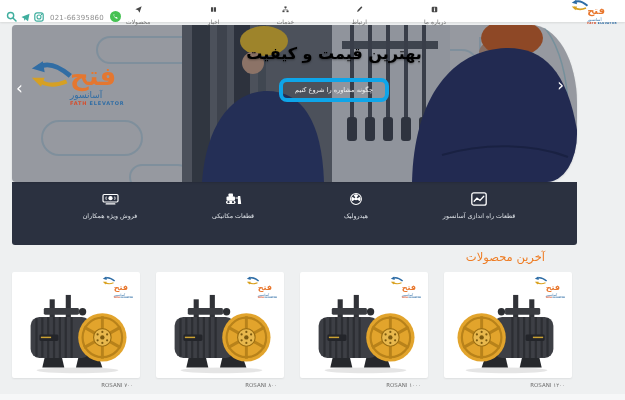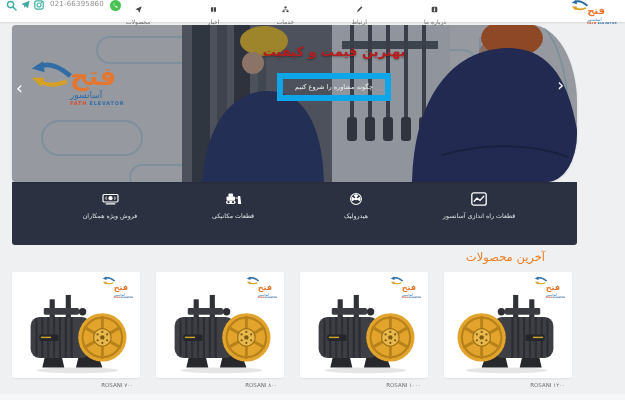--- a/index.html
+++ b/index.html
@@ -2,21 +2,21 @@
 <html lang="fa"><head>
 <meta charset="utf-8">
 <style>
   html,body{margin:0;padding:0}
   body{font-family:"DejaVu Sans",sans-serif;background:#eef0f1}
   .stage{position:relative;width:625px;height:400px;overflow:hidden;background:#eef0f1}
 
   
   .topbar{position:absolute;top:0;left:0;width:625px;height:22px;background:#fff;
           box-shadow:0 1px 2px rgba(0,0,0,.10);z-index:9}
-  .contact{position:absolute;left:6px;top:0;height:22px;display:flex;align-items:flex-start;gap:4px}
+  .contact{position:absolute;left:6px;top:0;height:22px;display:flex;align-items:flex-end;gap:4px}
   .contact svg{display:block}
   .phone{font-size:7px;color:#8f8f8f;letter-spacing:.2px;margin:0 2px}
   .wa{width:11px;height:11px;border-radius:50%;background:#46c253;display:flex;align-items:center;justify-content:center}
 
   .main-nav{position:absolute;left:126px;top:0;width:320px;height:22px;display:flex;direction:rtl;
             justify-content:space-between;align-items:center}
   .nav-item{display:flex;flex-direction:column;align-items:center;gap:1px;text-decoration:none;cursor:pointer}
   .nav-item svg{width:7px;height:7px}
   .nav-lbl{font-size:6px;color:#6d6d6d;white-space:nowrap}
 
@@ -43,26 +43,26 @@
   .logo--xs .logo-latin{font-size:2.2px}
   .logo--xs .logo-arrow{width:14px;height:9px;left:-12px;top:-1px}
 
   
   .hero{position:absolute;top:25px;left:12px;width:565px;height:220px}
   .slide{position:relative;width:565px;height:157px;background:#d7d9da;overflow:hidden;
          border-radius:4px 46px 30px 4px / 4px 78px 48px 4px;box-shadow:0 1px 2px rgba(0,0,0,.12)}
   .scene{position:absolute;inset:0;width:565px;height:157px}
   .hero-wm{position:absolute;left:58px;top:38px;z-index:2;opacity:.96}
   .hero-text{position:absolute;top:19px;right:118px;width:250px;text-align:center;z-index:3;direction:rtl}
-  .hero-h{margin:0 0 14px;font-size:13px;font-weight:bold;color:#b91c1c;text-shadow:0 1px 2px rgba(0,0,0,.35)}
+  .hero-h{margin:0 0 14px;font-size:16px;font-weight:bold;color:#000000;text-shadow:0 1px 2px rgba(0,0,0,.35)}
   .hero-s{margin:0 0 11px;font-size:8px}
   .hero-s .w{color:#f4f4f4;font-weight:bold}
   .hero-s .o{color:#e96a2e}
-  .cta{display:inline-block;background:transparent;border:6px solid #0ea5e9;color:#f3f3f3;
-       font-size:6.5px;font-family:inherit;padding:4px 12px;border-radius:0;cursor:pointer}
+  .cta{display:inline-block;background:transparent;border:4px solid #0ea5e9;color:#f3f3f3;
+       font-size:6.5px;font-family:inherit;padding:4px 12px;border-radius:8px;cursor:pointer}
   .arrow-btn{position:absolute;z-index:4;background:none;border:none;color:#fff;font-size:17px;
              line-height:1;padding:0;cursor:pointer;font-family:inherit}
   .prev{left:4px;top:55px}
   .next{right:13px;top:52px}
 
   
   .services{height:63px;background:#2b3140;display:flex;direction:rtl;justify-content:space-between;
             padding:10px 38px 0;box-sizing:border-box;border-radius:0 0 3px 3px}
   .service-item{display:flex;flex-direction:column;align-items:center;gap:6px;width:120px;
                 text-decoration:none;cursor:pointer}

